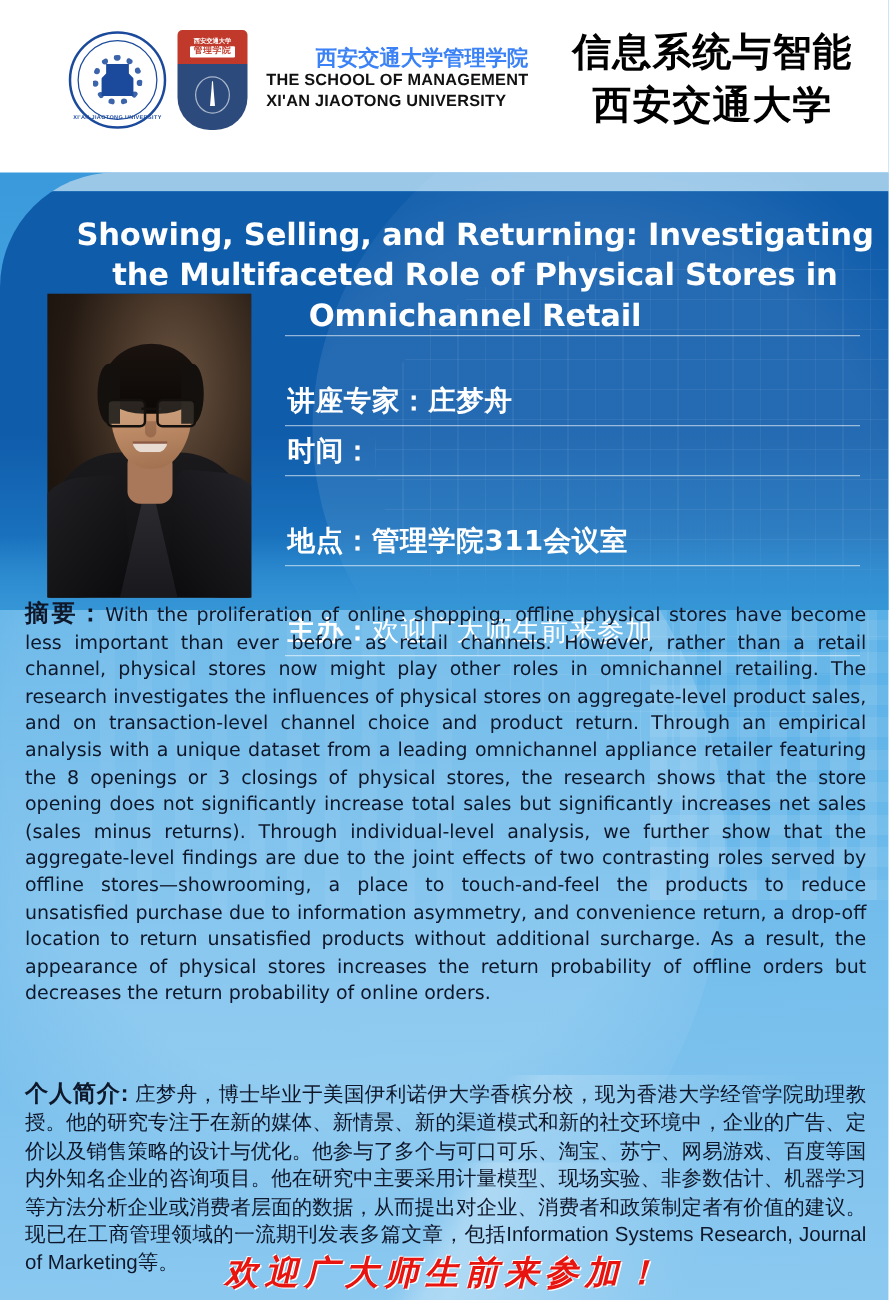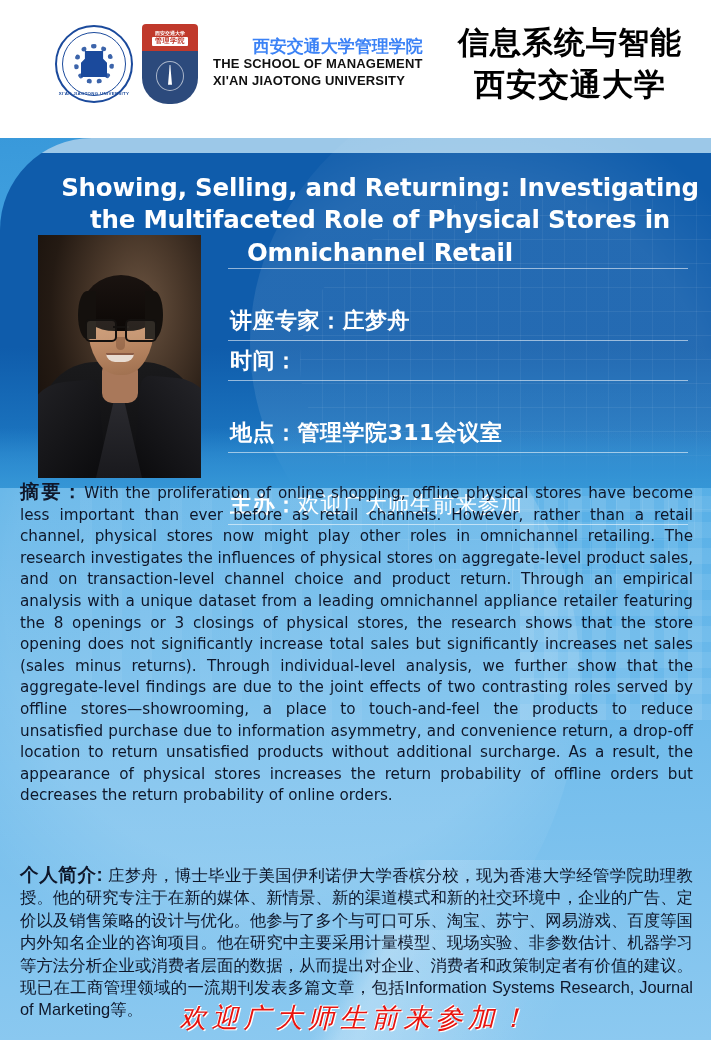--- a/index.html
+++ b/index.html
@@ -278,21 +278,21 @@
     font-family:Liberation Sans, sans-serif;
     font-size:16.4px;line-height:22.4px;
     text-align:justify;text-justify:inter-word;
   }
   #bio .lead{font-size:18.5px;font-weight:bold;letter-spacing:.3px;}
 
   #welcome{
     position:absolute;left:0;top:1000px;width:711px;z-index:5;
     text-align:center;
     font-family:"DejaVu Serif","Liberation Serif",serif;
-    font-size:27px;font-weight:normal;font-style:italic;
+    font-size:27px;font-weight:bold;font-style:italic;
     color:#e8140f;letter-spacing:5px;
     text-shadow:1.2px 1.2px 0 #ffffff, -0.6px -0.6px 0 #ffffff;
   }
 </style>
 </head>
 <body>
 
 <div id="poster">
 
   <div id="bodybg"></div>

